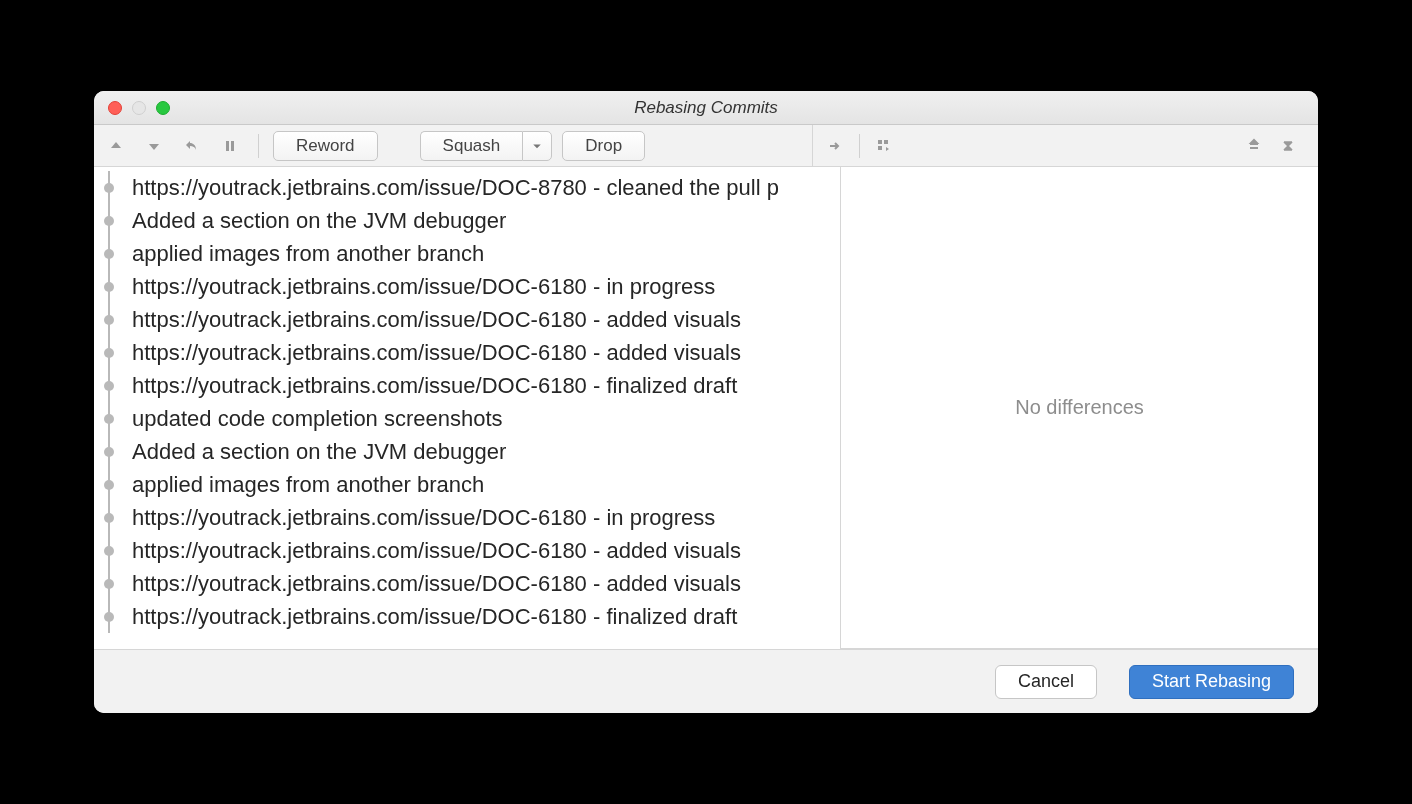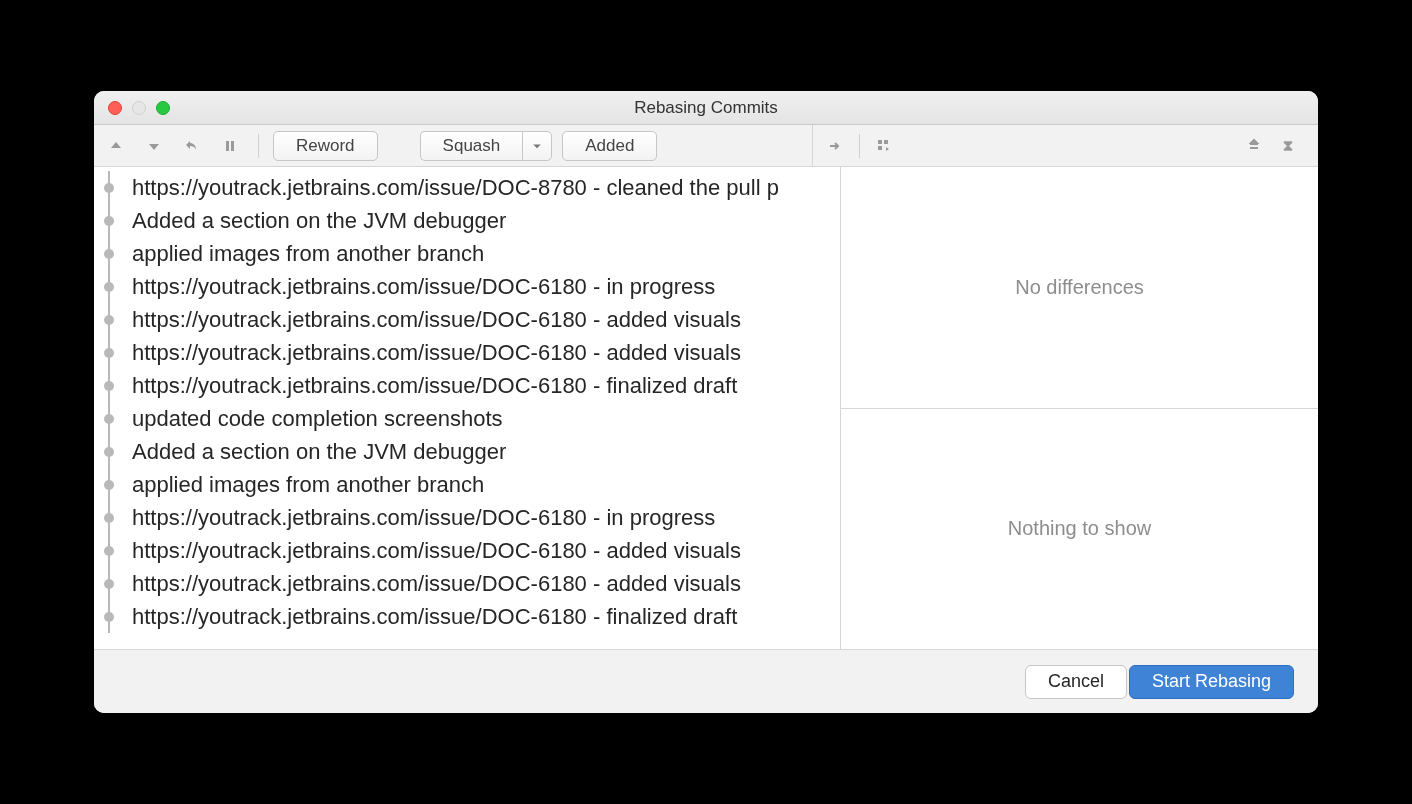--- a/index.html
+++ b/index.html
@@ -22,20 +22,21 @@
     flex-direction: column;
     overflow: hidden;
   }
   .titlebar {
     height: 34px;
     background: linear-gradient(#f0f0f0, #e4e4e4);
     border-bottom: 1px solid #c9c9c9;
     display: flex;
     align-items: center;
     position: relative;
+    font-style: italic;
   }
   .traffic {
     display: flex;
     gap: 10px;
     margin-left: 14px;
   }
   .tl { width: 14px; height: 14px; border-radius: 50%; }
   .tl.red { background: #ff5f57; border: 0.5px solid #e24239; }
   .tl.amber { background: #e6e6e6; border: 0.5px solid #cfcfcf; }
   .tl.green { background: #28c840; border: 0.5px solid #1dad30; }
@@ -148,21 +149,21 @@
   }
   .diff-top { border-bottom: 1px solid #d6d6d6; }
   .footer {
     height: 64px;
     background: #f2f2f2;
     border-top: 1px solid #d6d6d6;
     display: flex;
     align-items: center;
     justify-content: flex-end;
     padding: 0 24px;
-    gap: 2px;
+    gap: 32px;
   }
   .btn {
     height: 34px;
     padding: 0 22px;
     font-size: 18px;
     border-radius: 6px;
     border: 1px solid #c6c6c6;
     background: #fff;
     color: #262626;
   }
@@ -210,21 +211,21 @@
     <div class="tb-sep"></div>
     <button class="tb-btn">Reword</button>
     <div class="tb-btn-group">
       <button class="tb-btn">Squash</button>
       <button class="tb-btn caret">
         <svg width="12" height="12" viewBox="0 0 16 16">
             <path d="M8 11L3 6h10z" fill="#777"></path>
           </svg>
       </button>
     </div>
-    <button class="tb-btn">Added</button>
+    <button class="tb-btn">Drop</button>
     <div class="spacer"></div>
     <div class="toolbar-right">
       <div class="tb-icon">
         <svg viewBox="0 0 16 16">
             <path d="M3 8h7M8 5l3 3-3 3" stroke="currentColor" stroke-width="2" fill="none"></path>
           </svg>
       </div>
       <div class="tb-sep"></div>
       <div class="tb-icon">
         <svg viewBox="0 0 16 16">
@@ -330,21 +331,20 @@
         </div>
         <div class="commit-row">
           <div class="commit-graph">
             <div class="dot"></div>
           </div>
           <div class="commit-msg">https://youtrack.jetbrains.com/issue/DOC-6180 - finalized draft</div>
         </div>
       </div>
     <div class="diff-pane">
       <div class="diff-top">No differences</div>
-      <div class="diff-bottom">Nothing to show</div>
     </div>
   </div>
 
   <div class="footer">
     <button class="btn">Cancel</button>
     <button class="btn primary">Start Rebasing</button>
   </div>
 </div>
 
 </body></html>

